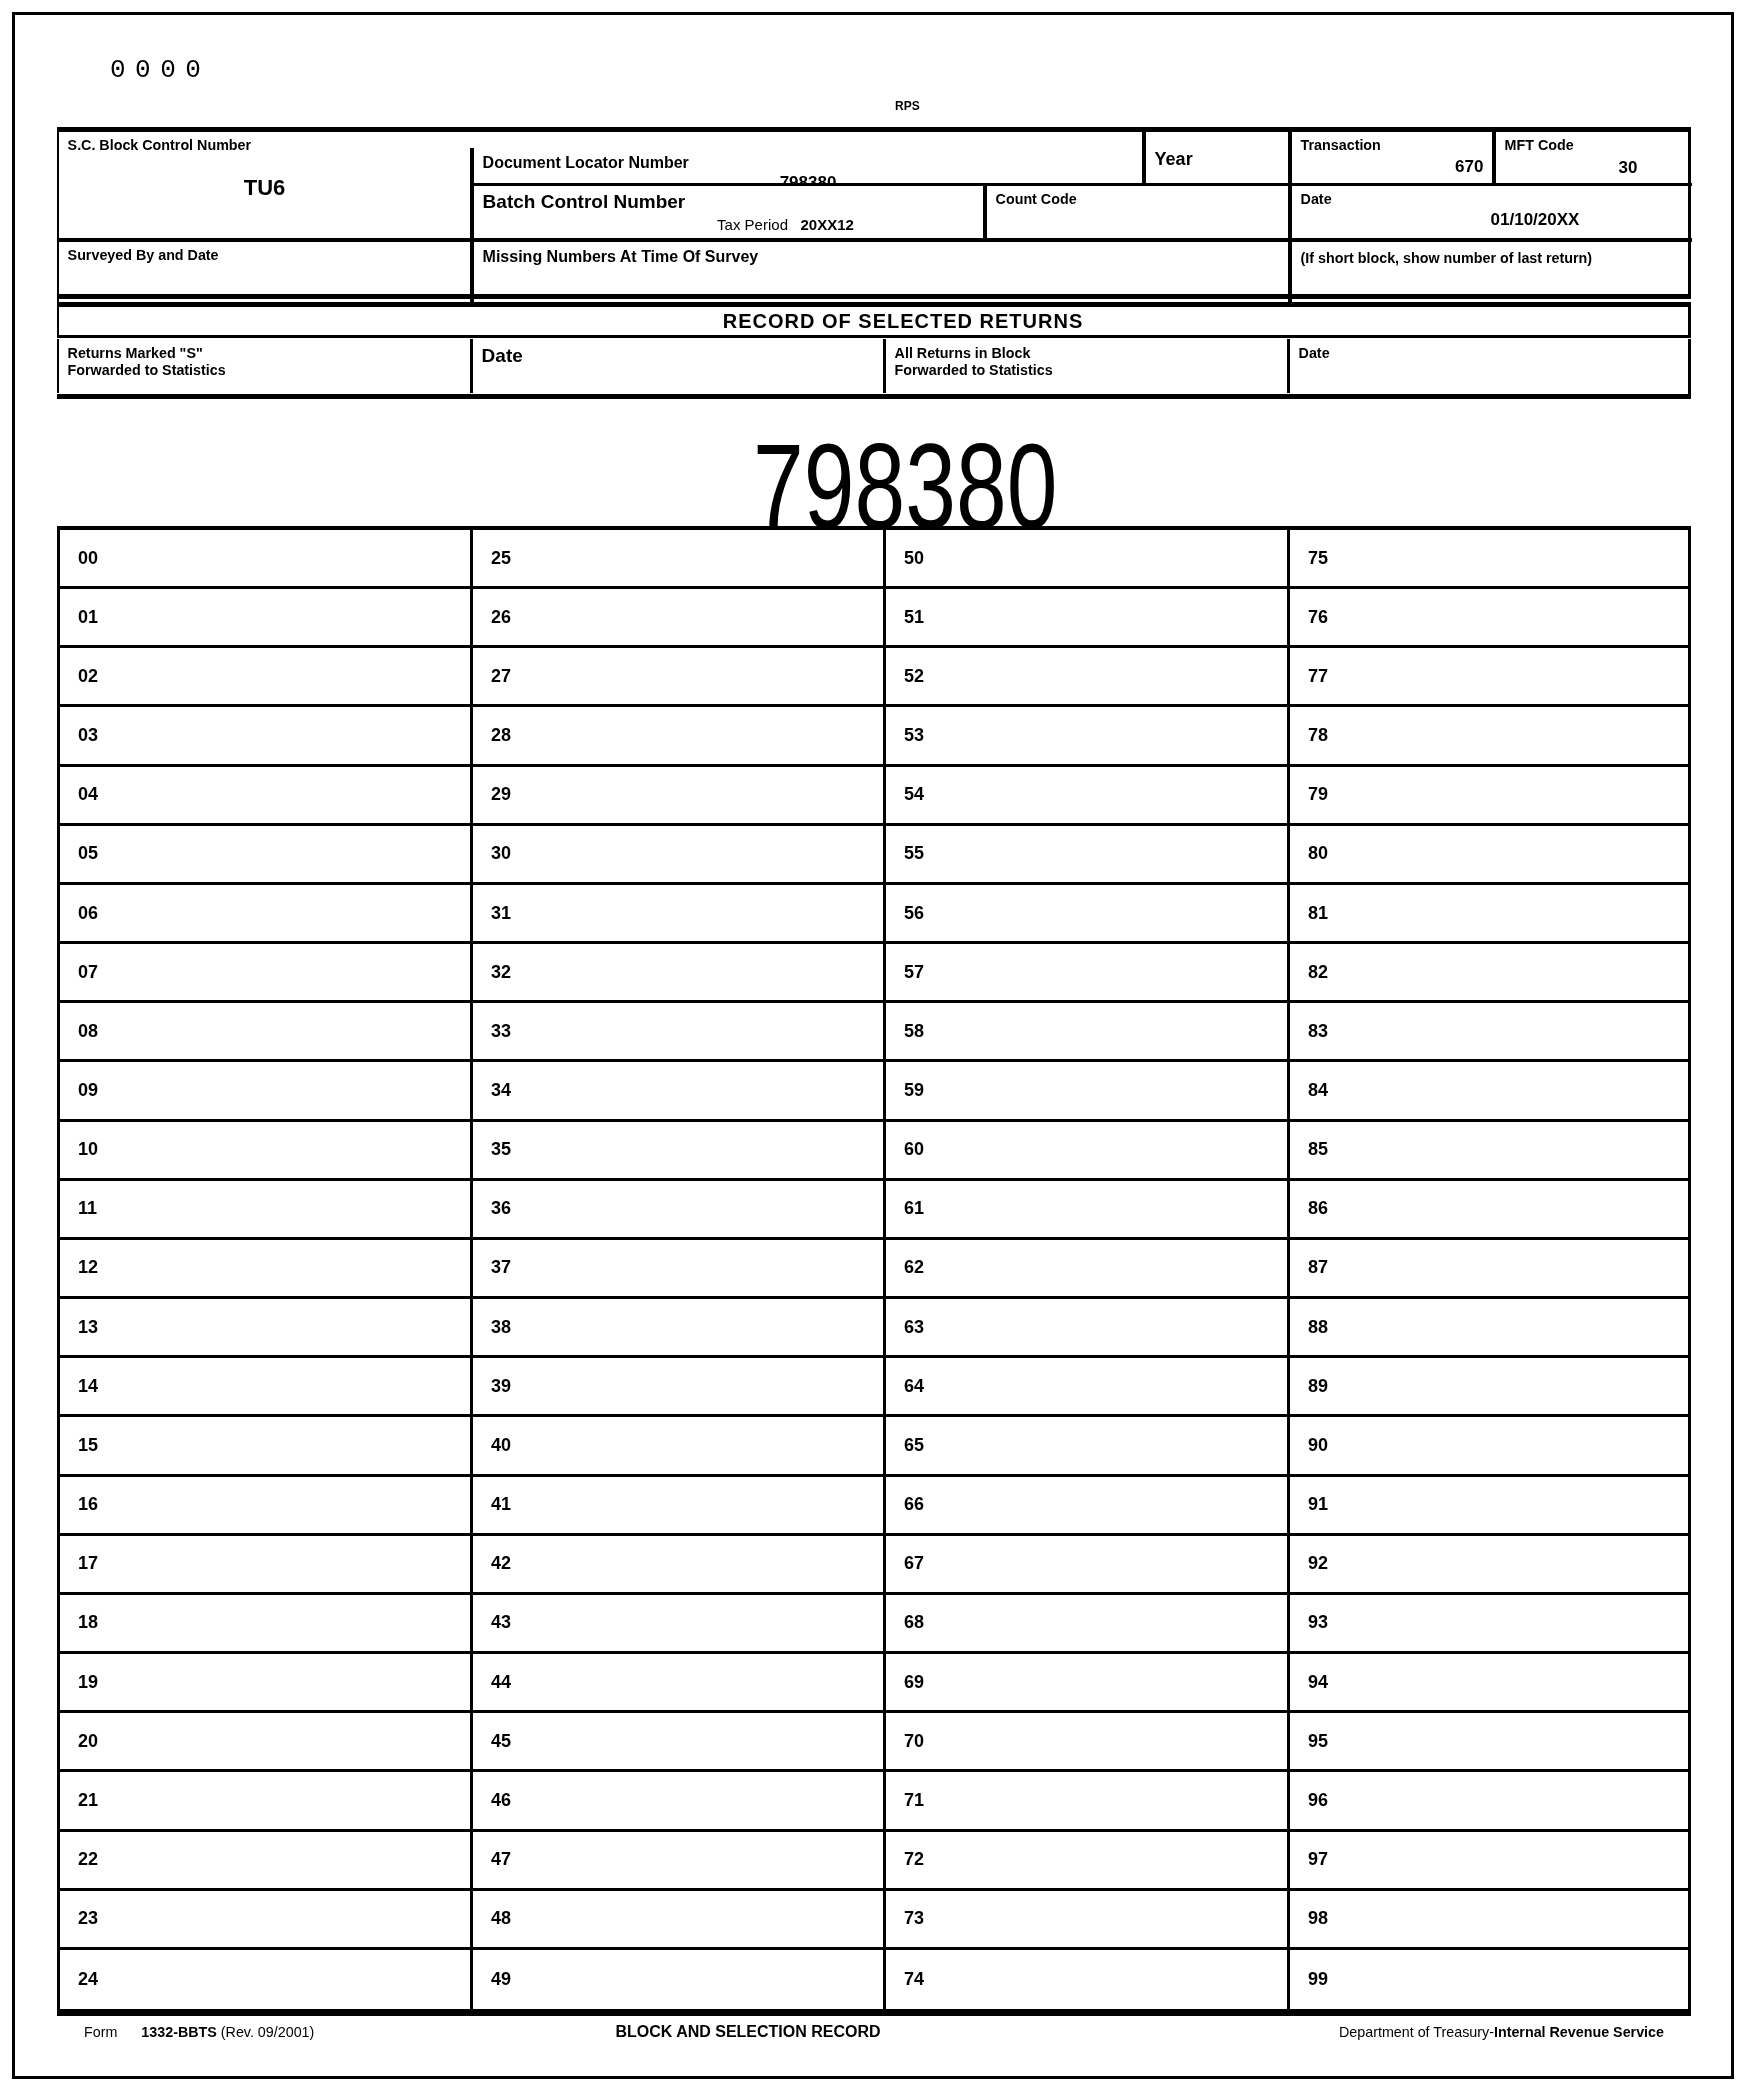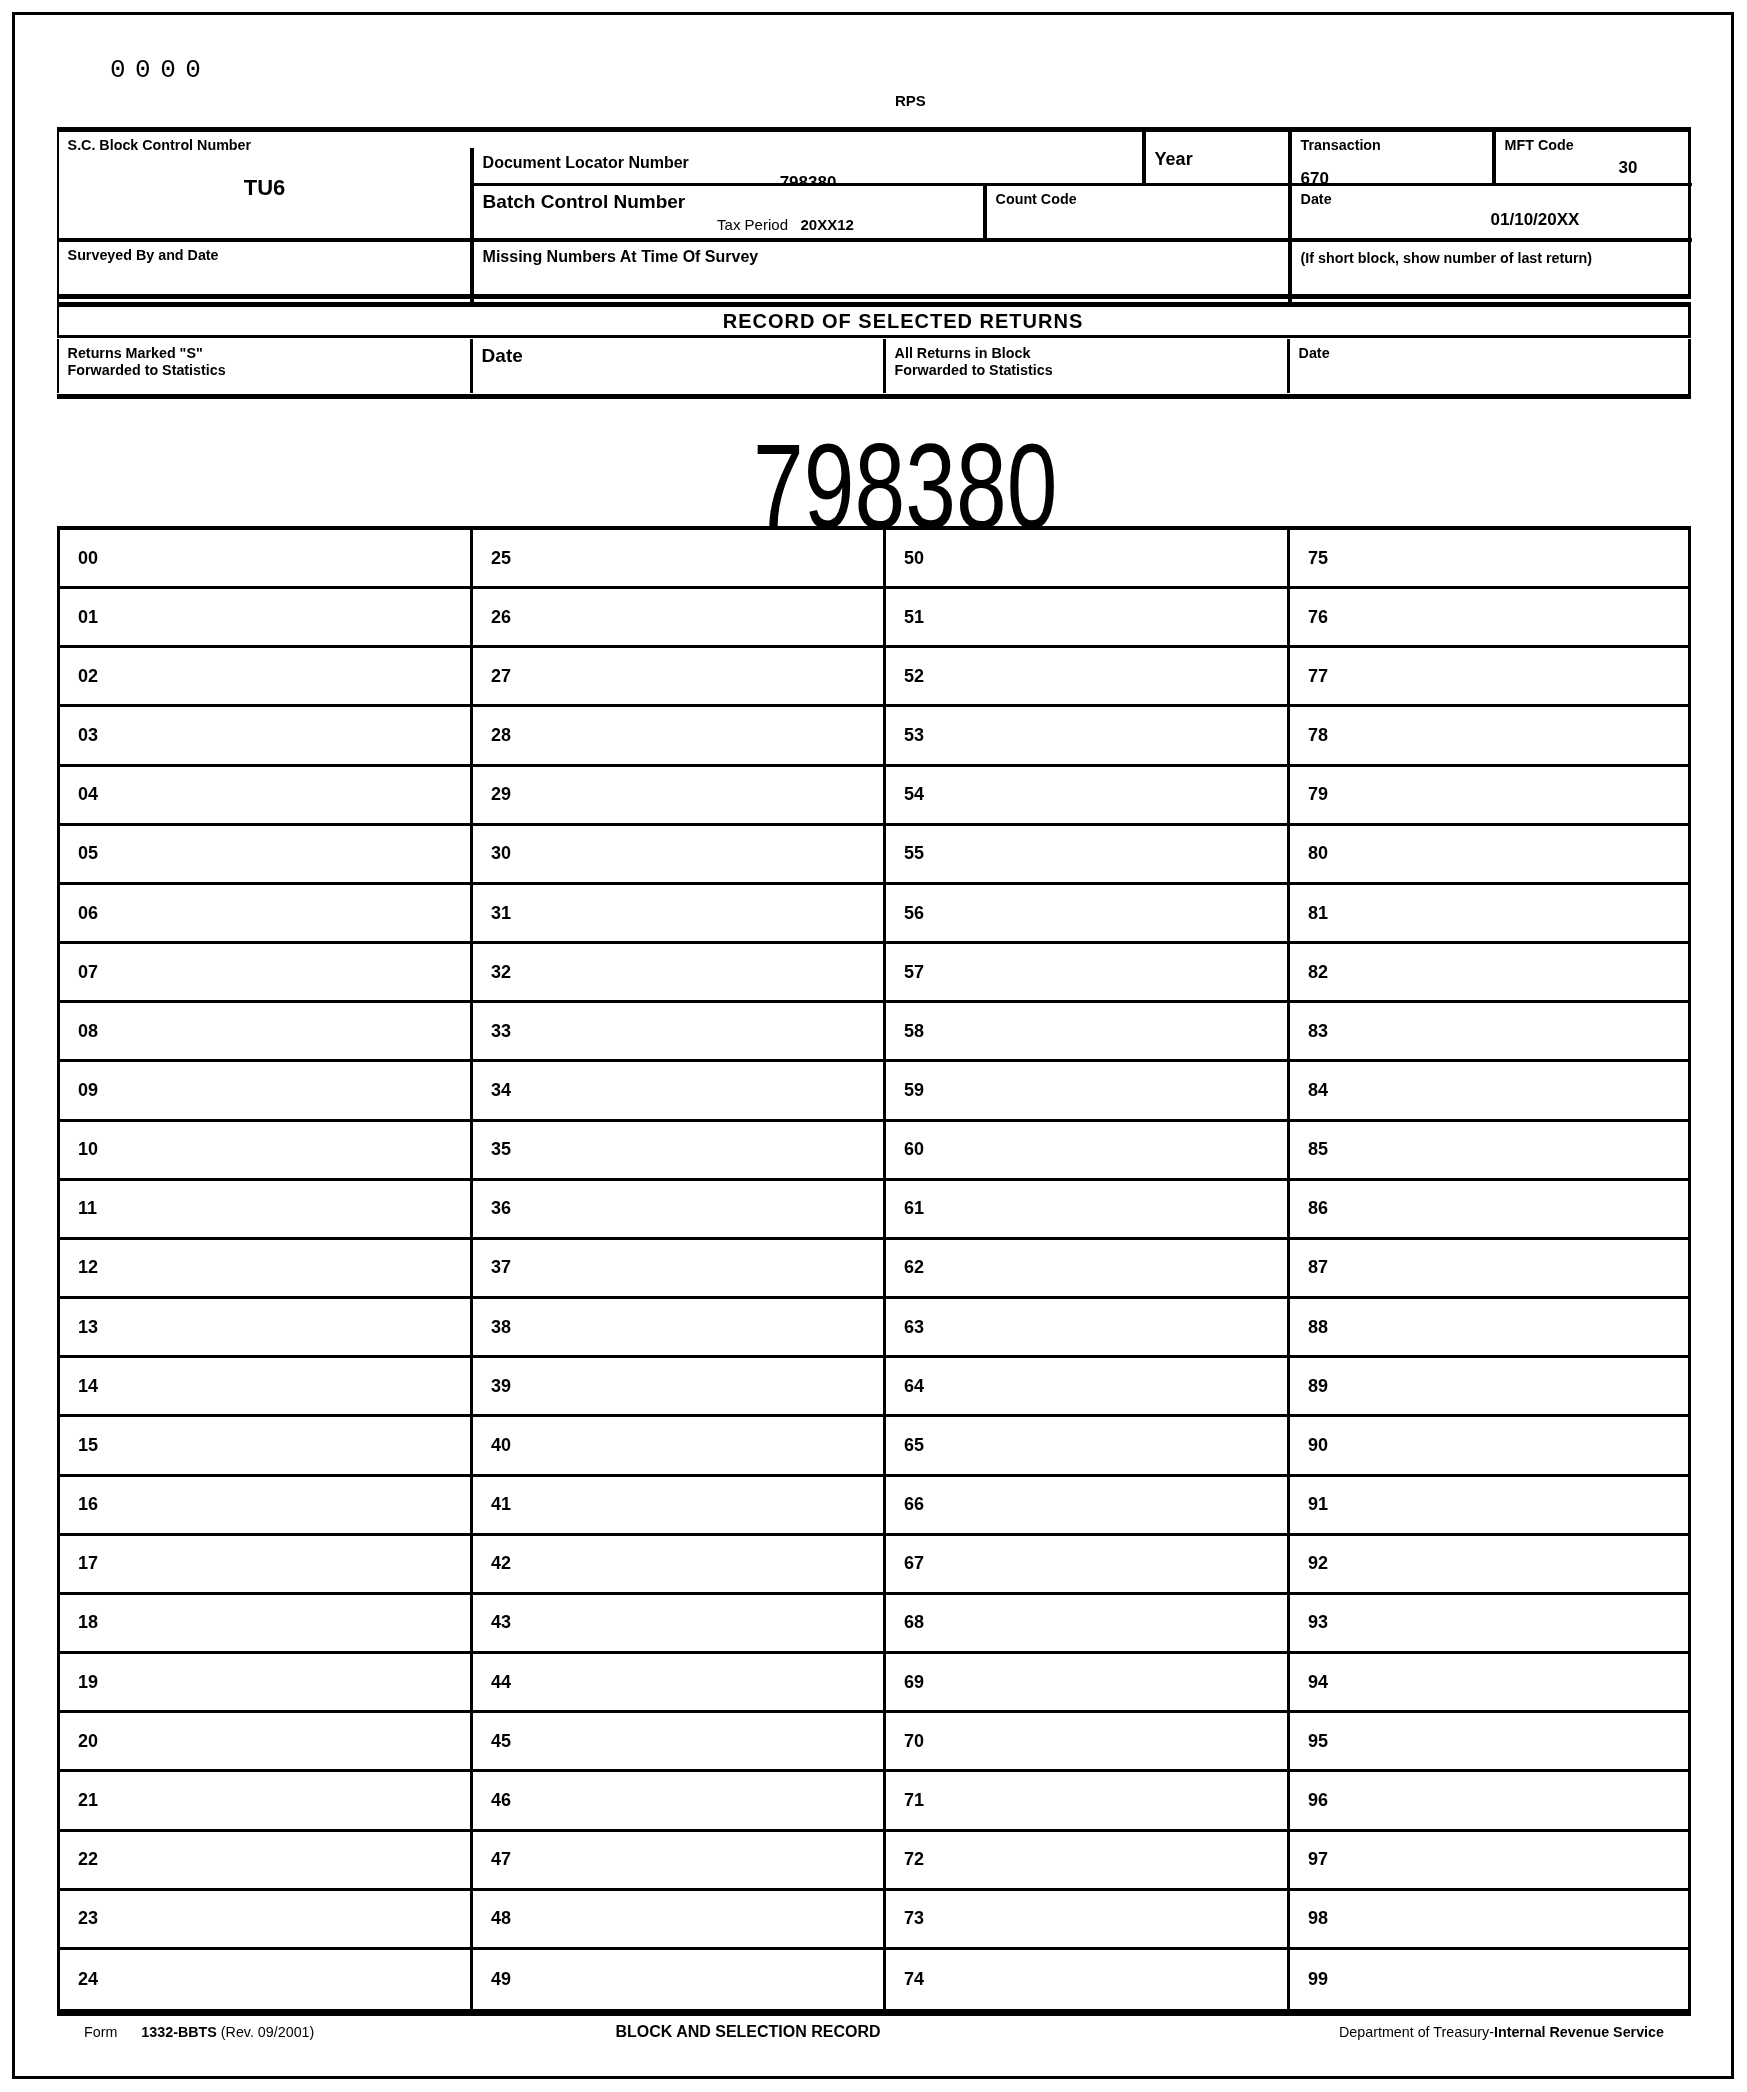--- a/index.html
+++ b/index.html
@@ -5,21 +5,21 @@
   html,body{margin:0;padding:0;background:#e8e8e8;}
   body{width:1747px;height:2092px;position:relative;background:#ffffff;
        font-family:"Liberation Sans", sans-serif;color:#000;-webkit-font-smoothing:antialiased;}
   *{box-sizing:border-box;}
 
   .page-border{position:absolute;left:12.4px;top:12.4px;width:1722px;height:2067px;
                border:3.8px solid #000;}
 
   .code0000{position:absolute;left:110px;top:55px;font-family:"Liberation Mono", monospace;
             font-size:26px;letter-spacing:9.5px;font-weight:400;}
-  .rps{position:absolute;left:895px;top:92px;font-size:15px;font-weight:bold;}
+  .rps{position:absolute;left:895px;top:99px;font-size:12px;font-weight:bold;}
 
   
   .header-table{position:absolute;left:57px;top:127px;width:1634px;height:172px;
                 display:grid;grid-template-columns:413px 513px 159px 146px 204px 200px;
                 grid-template-rows:54px 56px 65px;
                 border-top:5.7px solid #000;border-bottom:5.7px solid #000;border-right:3.8px solid #000;}
   .hcell{padding:4.8px 8.6px;overflow:hidden;}
   .lbl-sm{font-size:14.3px;font-weight:bold;line-height:1.2;}
   .lbl-md{font-size:16px;font-weight:bold;line-height:1.2;}
   .lbl-lg{font-size:19px;font-weight:bold;line-height:1.2;}
@@ -27,21 +27,21 @@
 
   .c-sc{grid-column:1;grid-row:1/3;border-left:2.9px solid #000;border-bottom:4.8px solid #000;
         display:flex;align-items:stretch;flex-direction:column;}
   .c-sc .sc-value{flex:1;display:flex;align-items:center;justify-content:center;
                   font-size:22px;font-weight:bold;padding-bottom:11.4px;}
   .c-dln{grid-column:2/4;grid-row:1;border-left:4.8px solid #000;border-bottom:3.8px solid #000;margin-top:16px;}
   .c-dln .val{display:block;text-align:center;margin-top:1px;}
   .c-year{grid-column:4;grid-row:1;border-left:4.8px solid #000;border-bottom:3.8px solid #000;}
   .c-year .lbl-md{font-size:18px;margin-top:12px;}
   .c-trans{grid-column:5;grid-row:1;border-left:4.8px solid #000;border-bottom:3.8px solid #000;}
-  .c-trans .val{display:block;text-align:left;margin-top:15px;}
+  .c-trans .val{display:block;text-align:right;margin-top:3px;}
   .c-mft{grid-column:6;grid-row:1;border-left:4.8px solid #000;border-bottom:3.8px solid #000;}
   .c-mft .val{display:block;text-align:right;padding-right:46px;margin-top:3.8px;}
   .c-batch{grid-column:2;grid-row:2;border-left:4.8px solid #000;border-bottom:4.8px solid #000;}
   .c-batch .taxline{text-align:center;padding-left:114px;font-size:15px;margin-top:2.9px;}
   .c-batch .taxline .tp-val{font-weight:bold;}
   .c-count{grid-column:3/5;grid-row:2;border-left:4.8px solid #000;border-bottom:4.8px solid #000;}
   .c-date2{grid-column:5/7;grid-row:2;border-left:4.8px solid #000;border-bottom:4.8px solid #000;}
   .c-date2 .val{display:block;text-align:center;padding-left:86px;margin-top:1.9px;}
   .c-surveyed{grid-column:1;grid-row:3;border-left:2.9px solid #000;}
   .c-missing{grid-column:2/5;grid-row:3;border-left:4.8px solid #000;}

